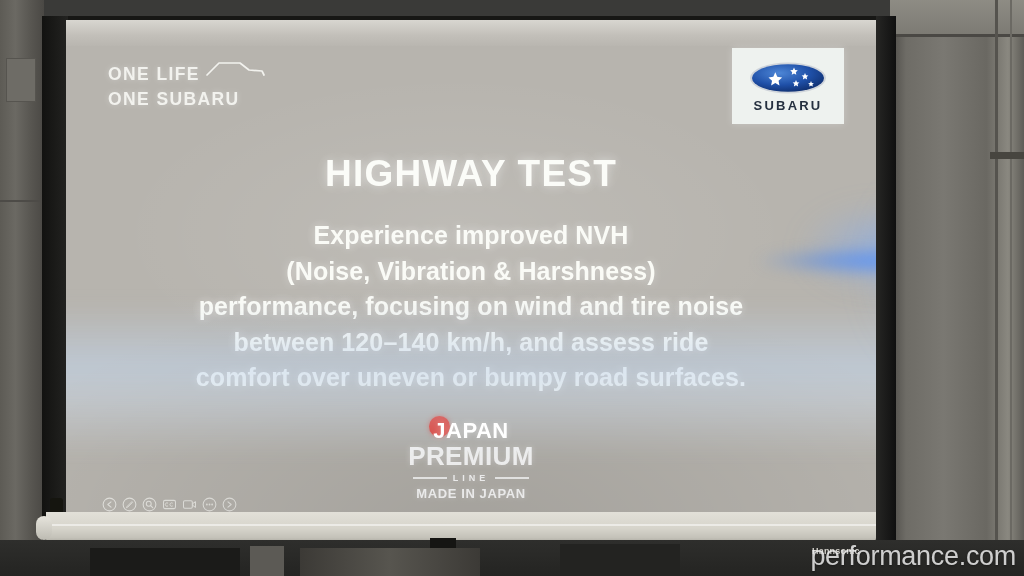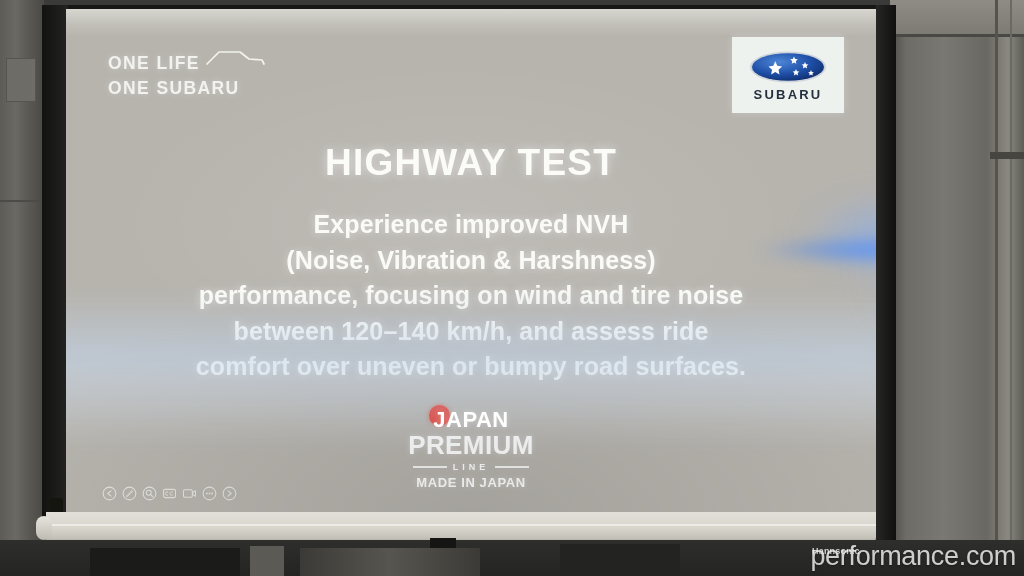--- a/index.html
+++ b/index.html
@@ -35,21 +35,21 @@
   }
   .pillar-line-b {
     position:absolute; right:12px; top:0; width:2px; height:576px; background:#6b6963;
   }
   .pillar-band {
     position:absolute; right:0; top:152px; width:34px; height:7px; background:#47453f;
   }
 
   
   .screen-frame {
-    position:absolute; left:42px; top:5px; width:854px; height:546px;
+    position:absolute; left:42px; top:16px; width:854px; height:546px;
     background:#171715;
   }
   .screen-frame-edge-l { position:absolute; left:0; top:0; width:26px; height:546px; background:linear-gradient(90deg,#121210,#232321); }
   .screen-frame-edge-r { position:absolute; right:0; top:0; width:20px; height:546px; background:linear-gradient(270deg,#101010,#262624); }
 
   
   .screen {
     position:absolute; left:24px; top:4px; width:810px; height:508px;
     background:#b7b4ae;
     overflow:hidden;

